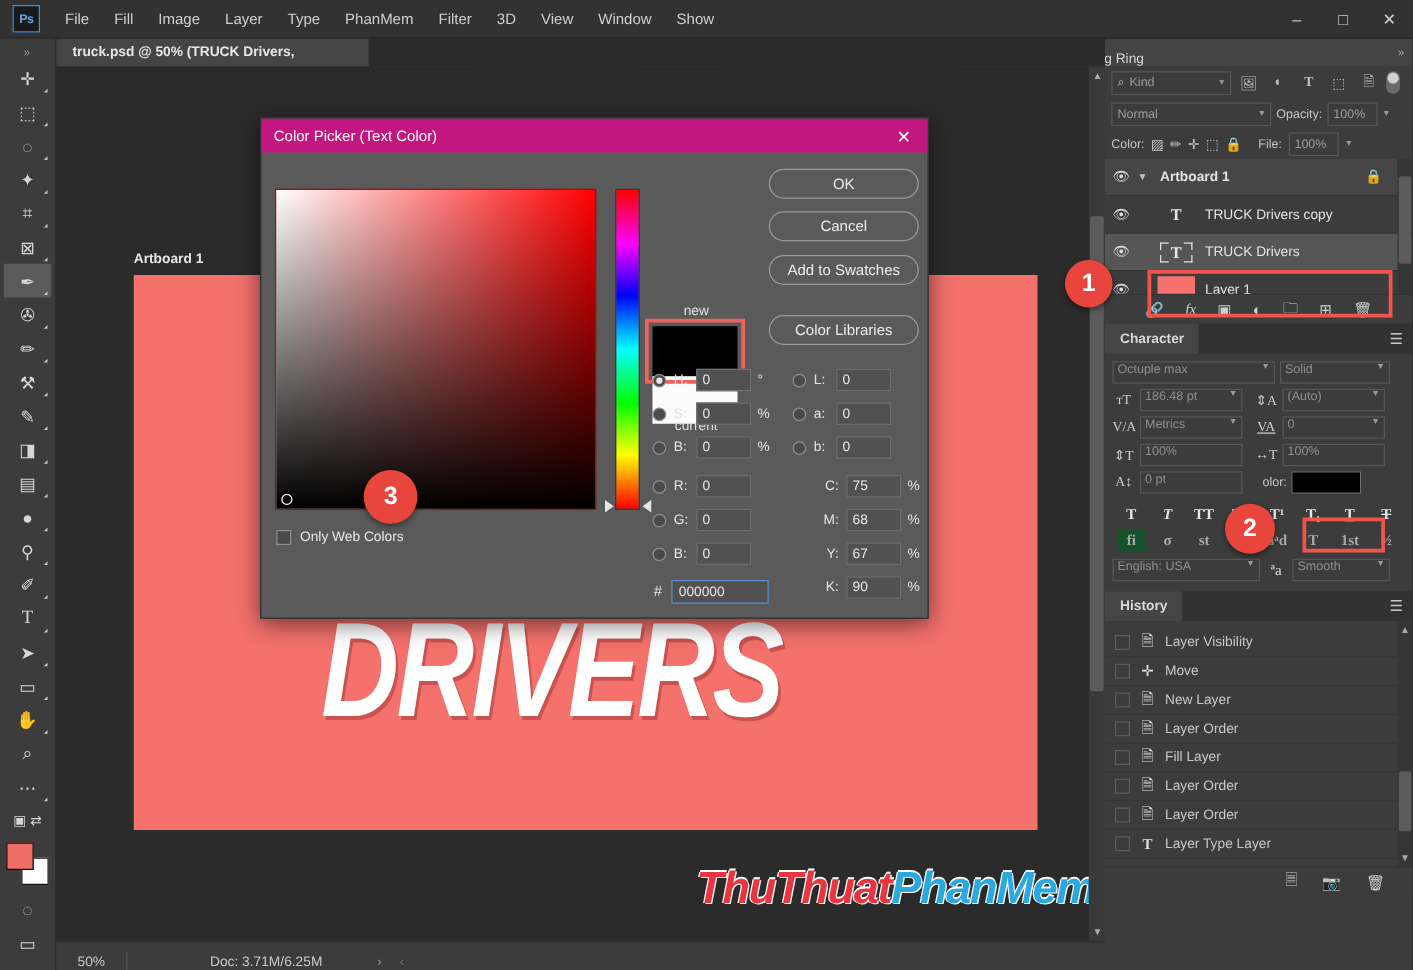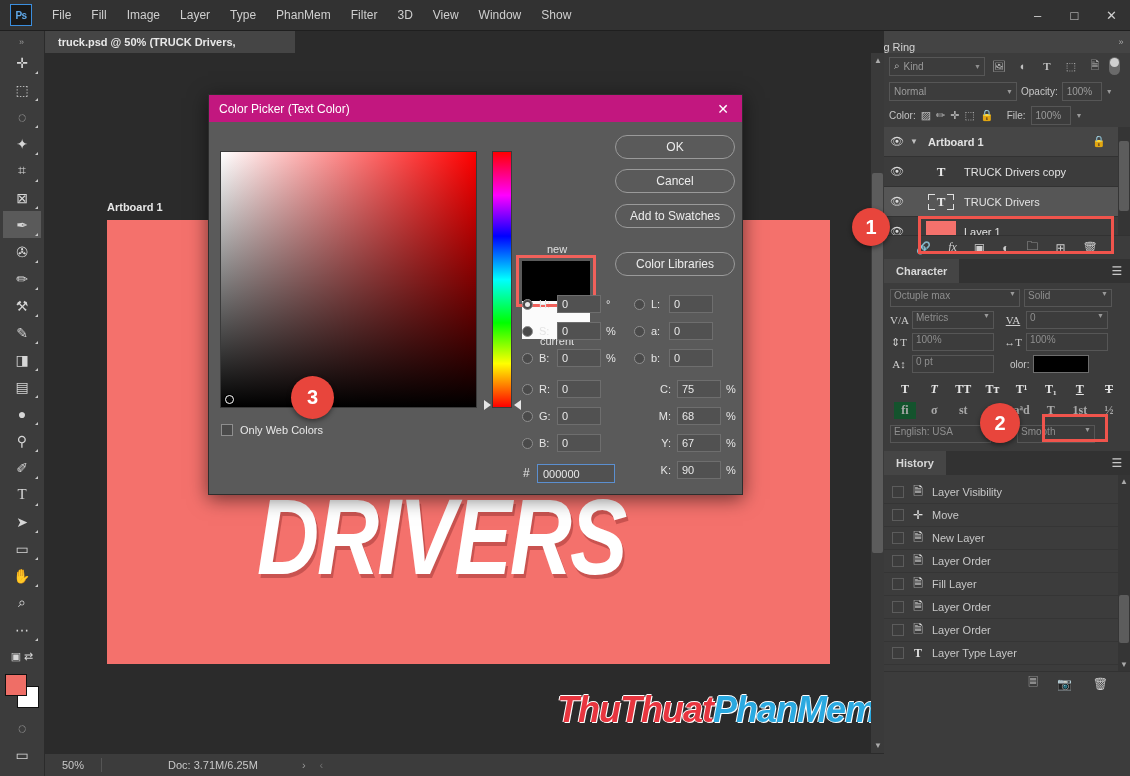--- a/index.html
+++ b/index.html
@@ -68,21 +68,21 @@
   #watermark { position:absolute; left:512px; top:636px; font-size:36px; font-weight:bold;
                font-style:italic; white-space:nowrap; letter-spacing:-1px;}
   #watermark .r { color:#e8353f; text-shadow:1px 1px 0 #fff, -1px 0 0 #fff, 0 -1px 0 #fff;}
   #watermark .b { color:#2aa9e0; text-shadow:1px 1px 0 #fff, -1px 0 0 #fff, 0 -1px 0 #fff;}
   #vscroll { position:absolute; right:0; top:0; width:13px; height:700px; background:#3a3a3a;}
   #vthumb { position:absolute; right:1px; top:120px; width:11px; height:380px; background:#5c5c5c; border-radius:2px;}
   .vs-arrow{position:absolute;right:2px;color:#aaa;font-size:8px;}
 
   
   #statusbar { position:absolute; left:45px; top:753px; width:839px; height:23px;
-               background:#3c3c3c; border-top:1px solid #2b2b2b; display:flex; align-items:center;
+               background:#3c3c3c; border-top:1px solid #2b2b2b; display:flex; align-items:flex-end;
                font-size:11px; color:#c8c8c8;}
   #zoomval { width:48px; text-align:center; padding-left:8px;}
   .sb-sep{width:1px;height:14px;background:#555;margin:0 8px;}
   #docinfo{ }
 
   
   #rightpanel { position:absolute; right:0; top:53px; width:246px; height:723px; background:#3c3c3c;}
 
   .panel-tabrow { display:flex; height:24px; background:#2f2f2f; align-items:stretch;}
   .panel-tab { padding:0 12px; display:flex; align-items:center; font-size:11px;
@@ -402,20 +402,32 @@
       <div class="cfield" style="width:130px">
         <span>Octuple max</span>
         <span class="chev">▼</span>
       </div>
       <div class="cfield" style="width:88px">
         <span>Solid</span>
         <span class="chev">▼</span>
       </div>
     </div>
     <div class="crow">
+      <div class="cicon">ᴛT</div>
+      <div class="cfield" style="width:82px">
+        <span>186.48 pt</span>
+        <span class="chev">▼</span>
+      </div>
+      <div class="cicon" style="margin-left:6px">⇕A</div>
+      <div class="cfield" style="width:82px">
+        <span>(Auto)</span>
+        <span class="chev">▼</span>
+      </div>
+    </div>
+    <div class="crow">
       <div class="cicon">V/A</div>
       <div class="cfield" style="width:82px">
         <span>Metrics</span>
         <span class="chev">▼</span>
       </div>
       <div class="cicon" style="margin-left:6px;text-decoration:underline">VA</div>
       <div class="cfield" style="width:82px">
         <span>0</span>
         <span class="chev">▼</span>
       </div>
@@ -452,21 +464,21 @@
       <div class="sbtn on">fi</div>
       <div class="sbtn">σ</div>
       <div class="sbtn">st</div>
       <div class="sbtn">𝒜</div>
       <div class="sbtn">aͣd</div>
       <div class="sbtn">T</div>
       <div class="sbtn">1st</div>
       <div class="sbtn">½</div>
     </div>
     <div class="crow" style="margin-top:2px">
-      <div class="cfield" style="width:101px">
+      <div class="cfield" style="width:118px">
         <span>English: USA</span>
         <span class="chev">▼</span>
       </div>
       <div class="cicon" style="font-size:12px;color:#e2e2e2">ªa</div>
       <div class="cfield" style="width:78px">
         <span>Smooth</span>
         <span class="chev">▼</span>
       </div>
     </div>
   </div>

